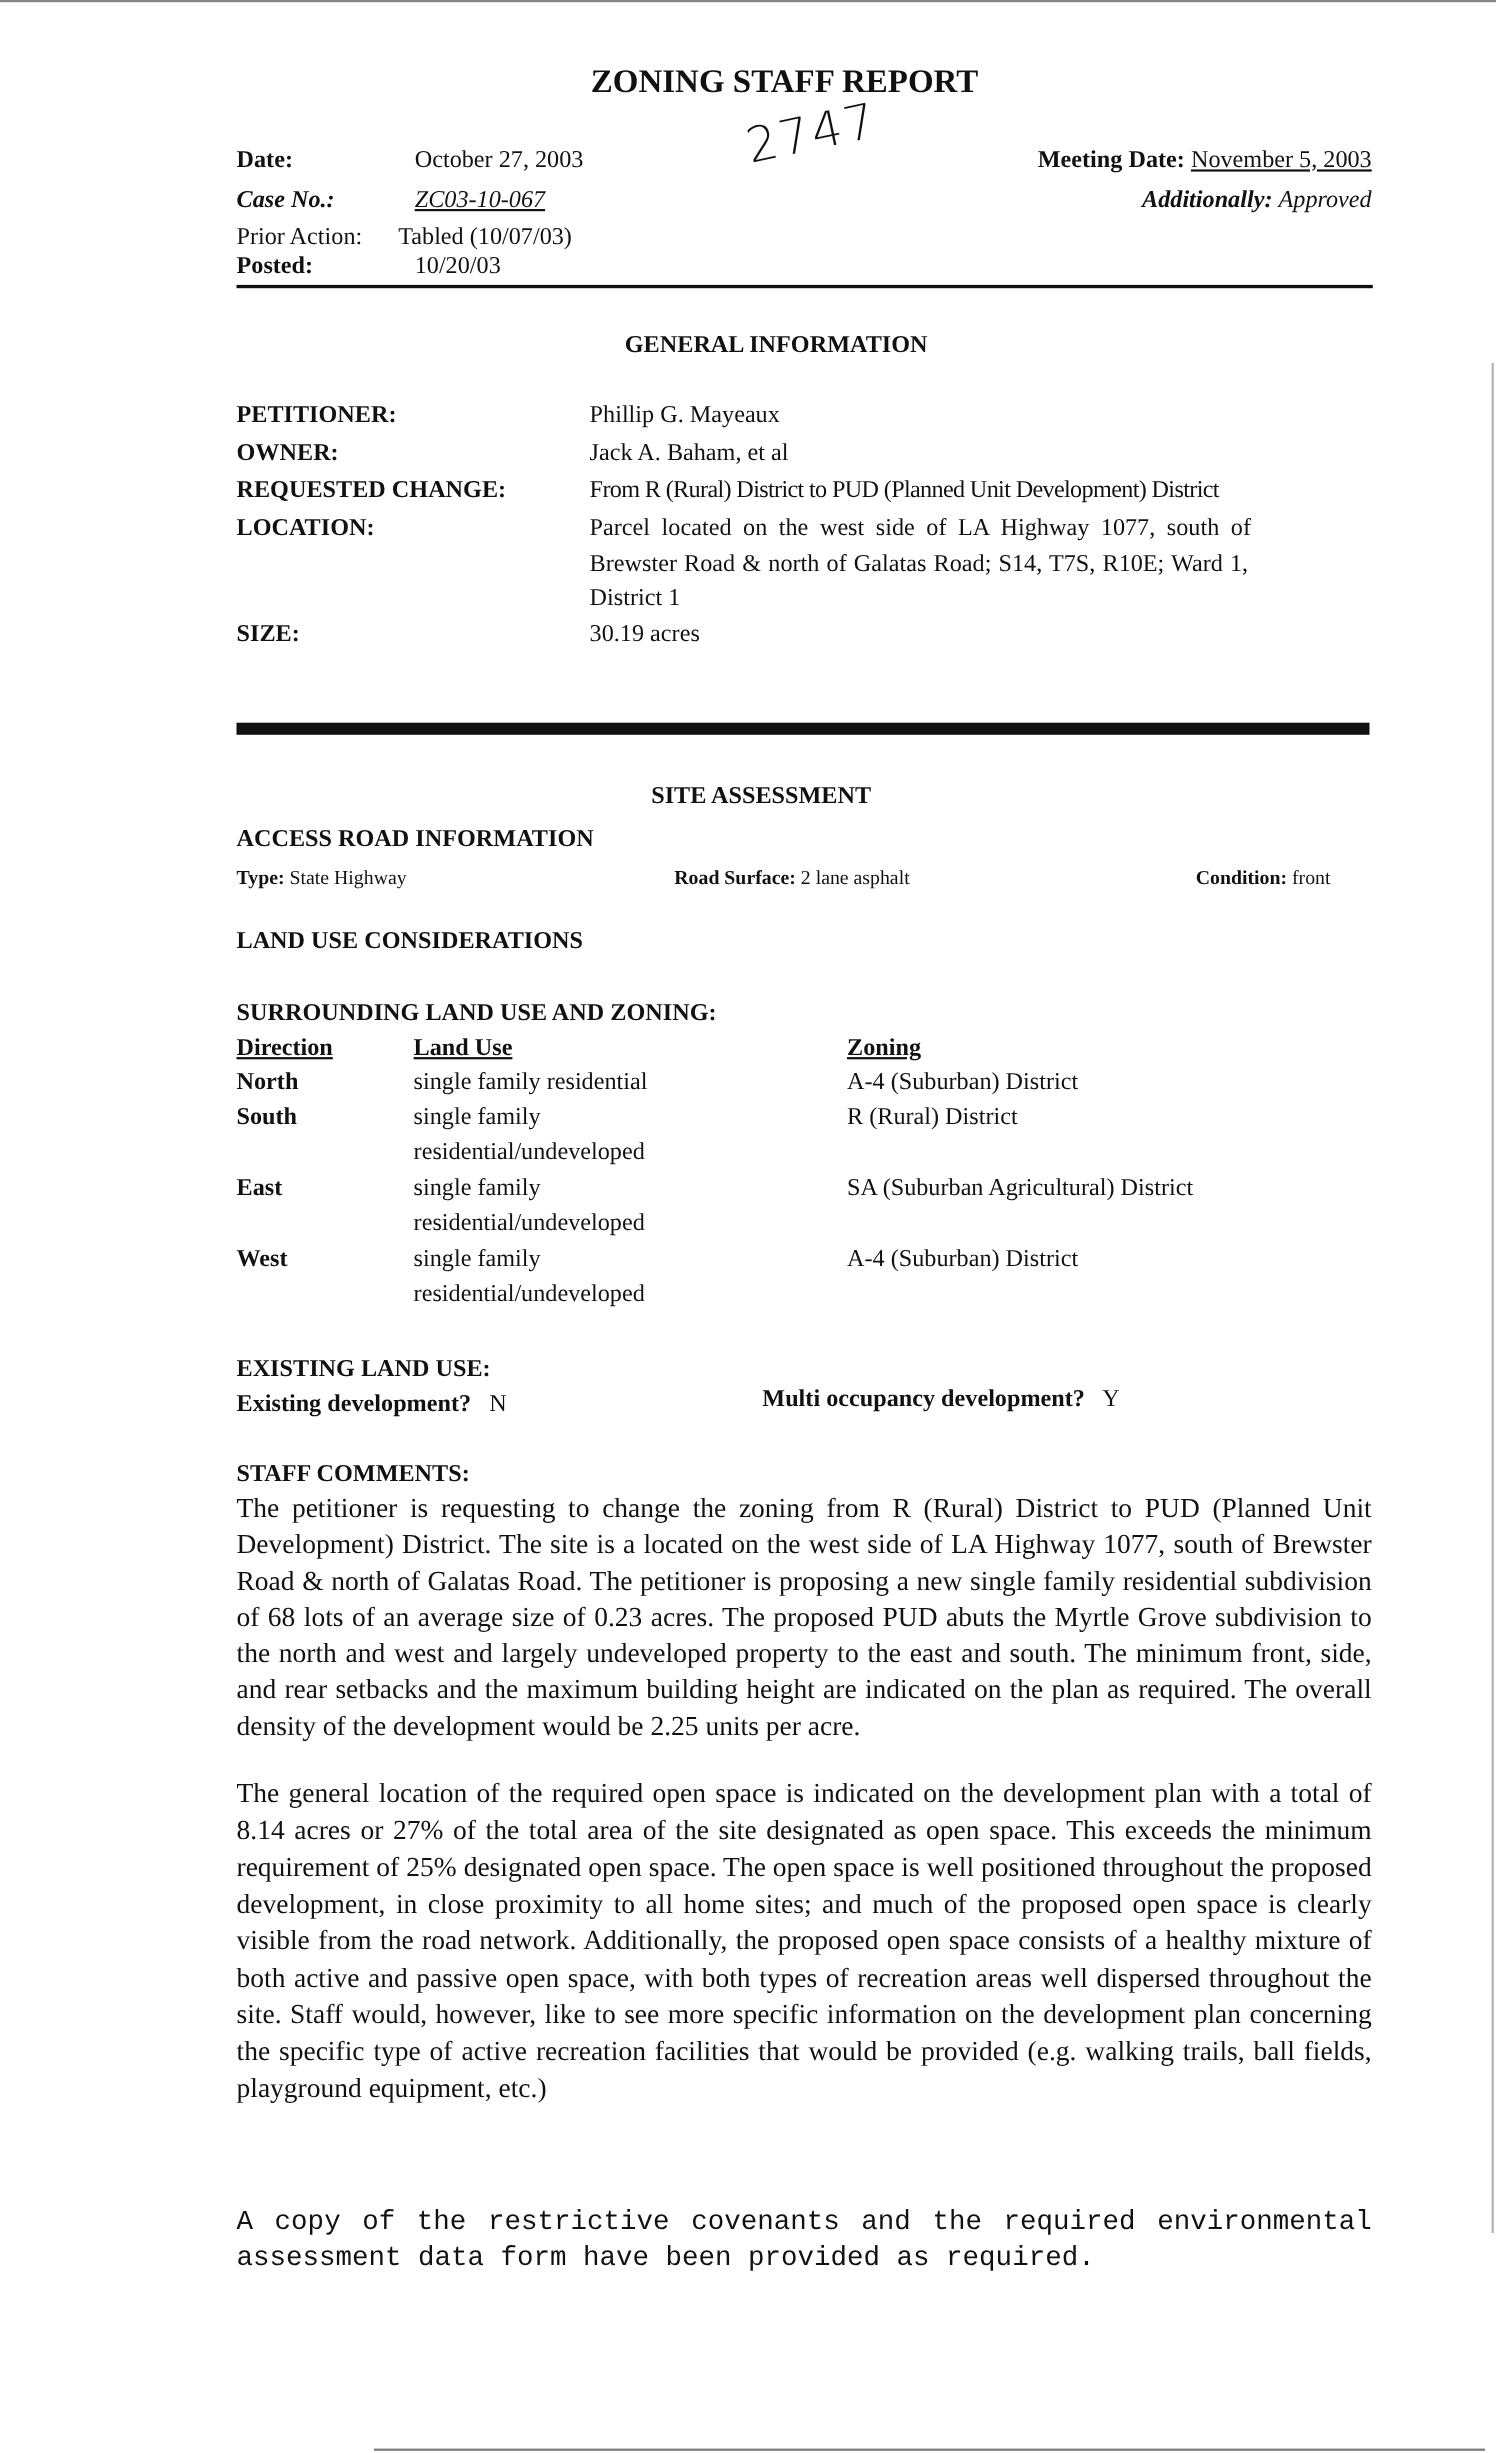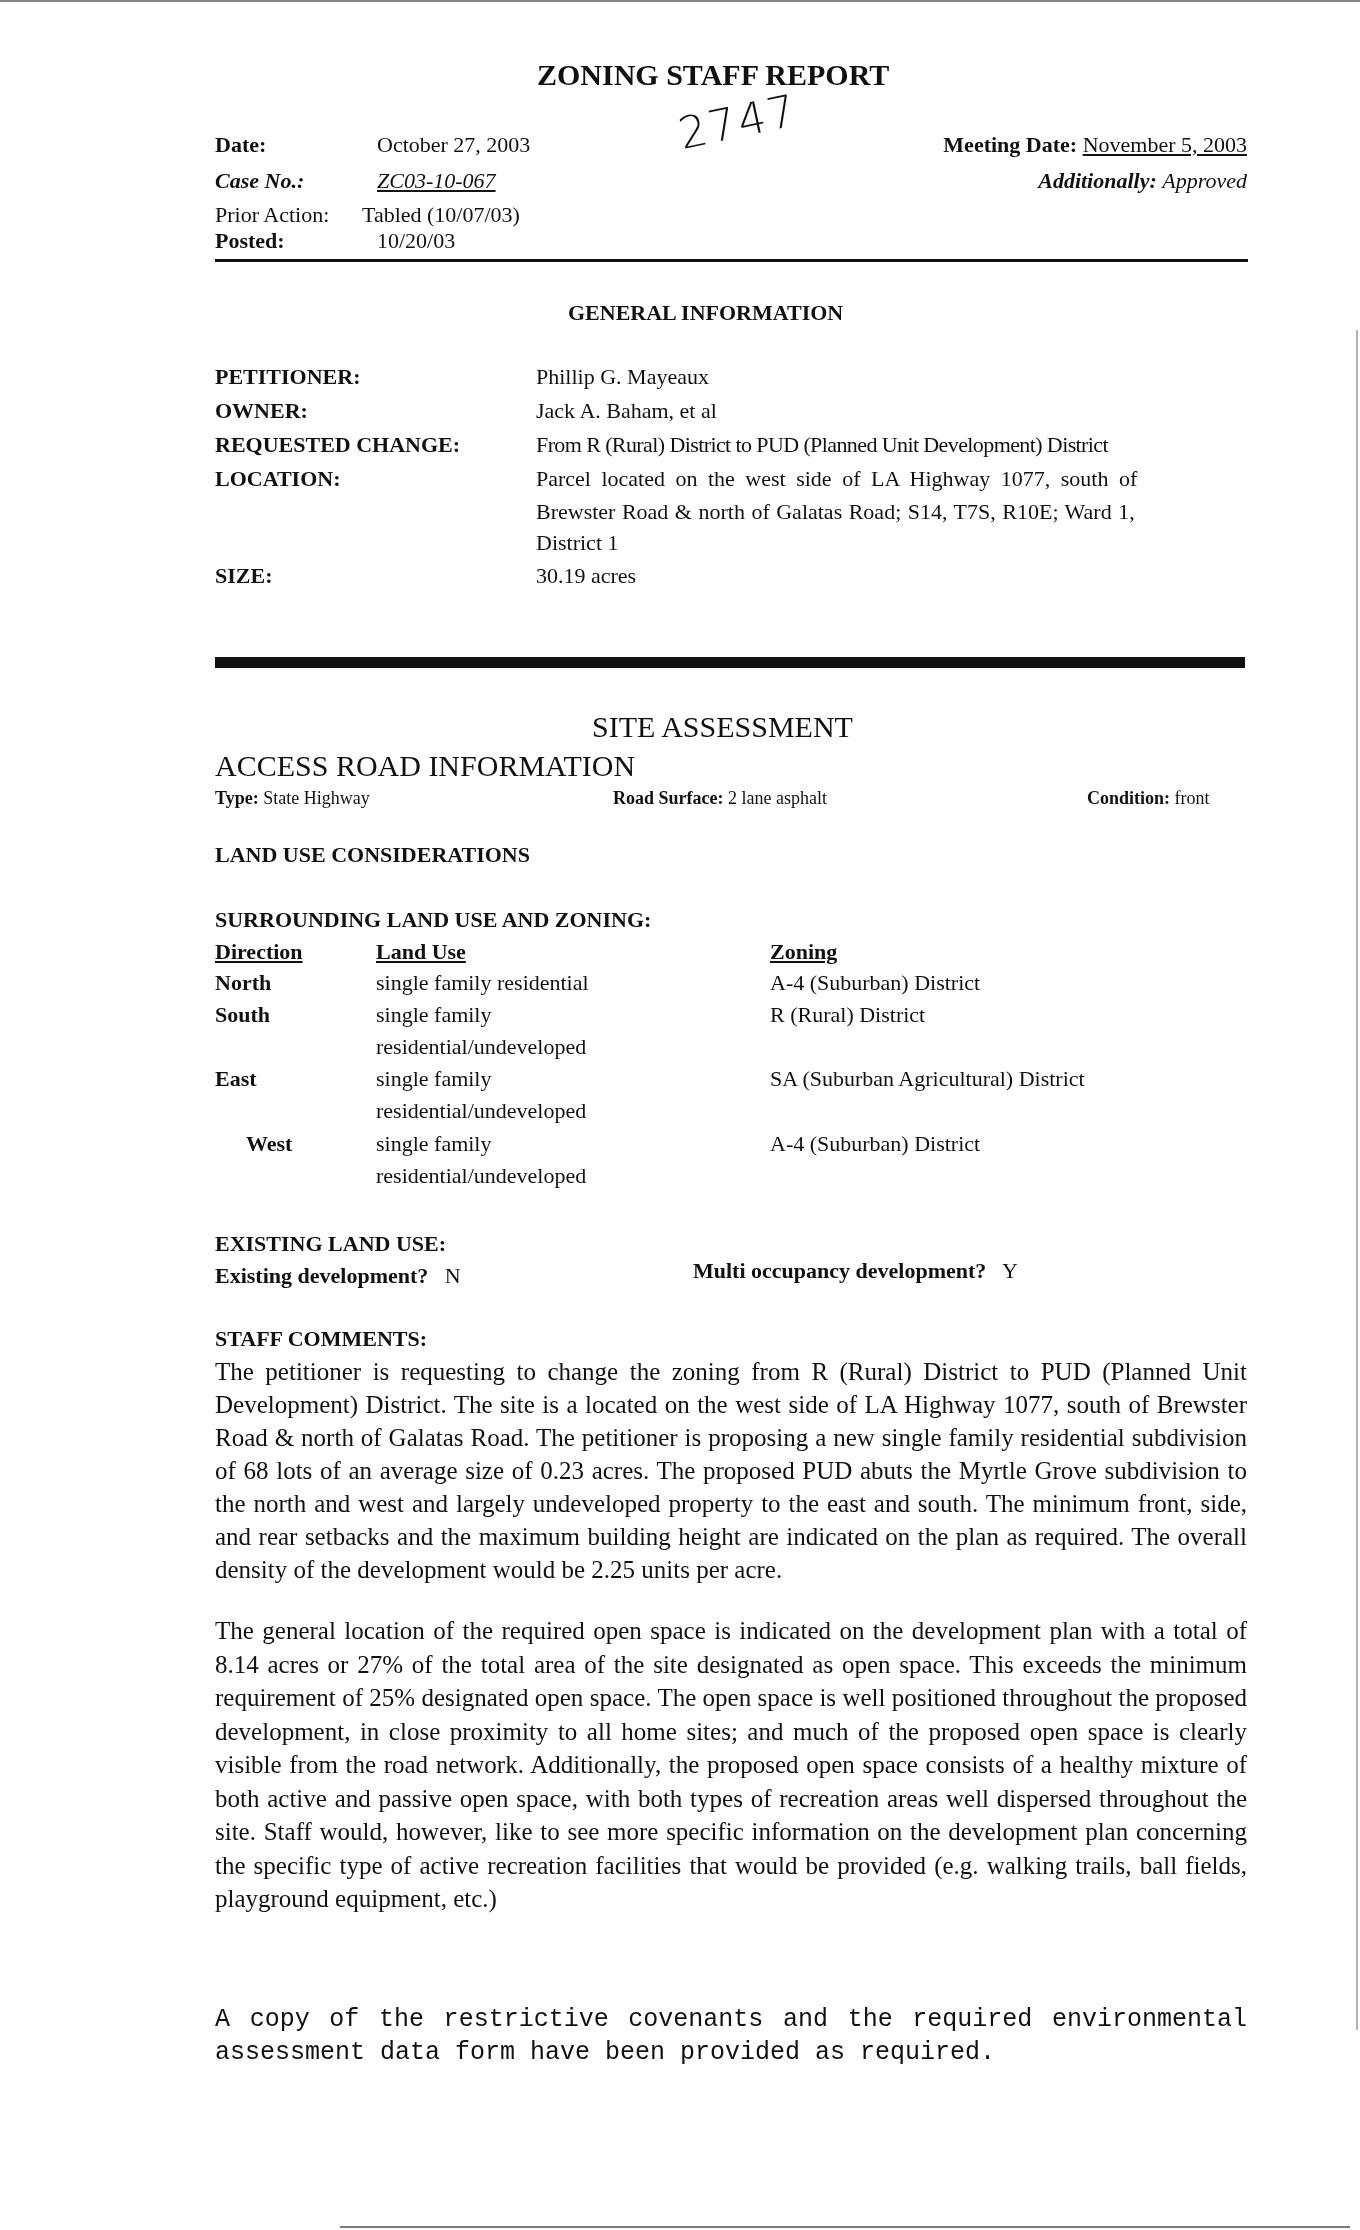--- a/index.html
+++ b/index.html
@@ -5,21 +5,21 @@
     html, body { margin: 0; padding: 0; background: #ffffff; }
     body { width: 1360px; height: 2230px; position: relative; overflow: hidden;
            font-family: "Liberation Serif", "DejaVu Serif", serif; color: #111; }
     .abs { position: absolute; white-space: nowrap; }
     .b { font-weight: bold; }
     .u { text-decoration: underline; }
     .i { font-style: italic; }
     .title { font-size: 30px; font-weight: bold; }
     .hdr { font-size: 22px; }
     .sec { font-size: 22px; font-weight: bold; }
-    .big { font-size: 30px; font-weight: normal; text-align: right; }
+    .big { font-size: 22px; font-weight: bold; text-align: right; }
     .txt { font-size: 22px; }
     .small { font-size: 18px; }
     .rule { position: absolute; background: #111; }
     .para { position: absolute; left: 215px; width: 1032px; font-size: 25px; line-height: 33px;
             text-align: justify; white-space: normal; }
     .scanline { position: absolute; background: #222; }
     .handwritten { font-family: "DejaVu Sans", sans-serif; font-size: 44px; font-weight: 300;
                    transform: rotate(-12deg); letter-spacing: 2px; color: #111; }
   </style>
 </head>
@@ -99,21 +99,21 @@
 <div class="abs txt b" style="left:215px;top:1002px;">South</div>
 <div class="abs txt" style="left:376px;top:1002px;">single family</div>
 <div class="abs txt" style="left:376px;top:1034px;">residential/undeveloped</div>
 <div class="abs txt" style="left:770px;top:1002px;">R (Rural) District</div>
 
 <div class="abs txt b" style="left:215px;top:1066px;">East</div>
 <div class="abs txt" style="left:376px;top:1066px;">single family</div>
 <div class="abs txt" style="left:376px;top:1098px;">residential/undeveloped</div>
 <div class="abs txt" style="left:770px;top:1066px;">SA (Suburban Agricultural) District</div>
 
-<div class="abs txt b" style="left:215px;top:1131px;margin-left:31px;">West</div>
+<div class="abs txt b" style="left:215px;top:1131px;">West</div>
 <div class="abs txt" style="left:376px;top:1131px;">single family</div>
 <div class="abs txt" style="left:376px;top:1163px;">residential/undeveloped</div>
 <div class="abs txt" style="left:770px;top:1131px;">A-4 (Suburban) District</div>
 
 <div class="abs sec" style="left:215px;top:1231px;">EXISTING LAND USE:</div>
 <div class="abs txt" style="left:215px;top:1263px;">
   <span class="b">Existing development?</span>&nbsp;&nbsp;
   <span>N</span>
 </div>
 <div class="abs txt" style="left:693px;top:1258px;">

